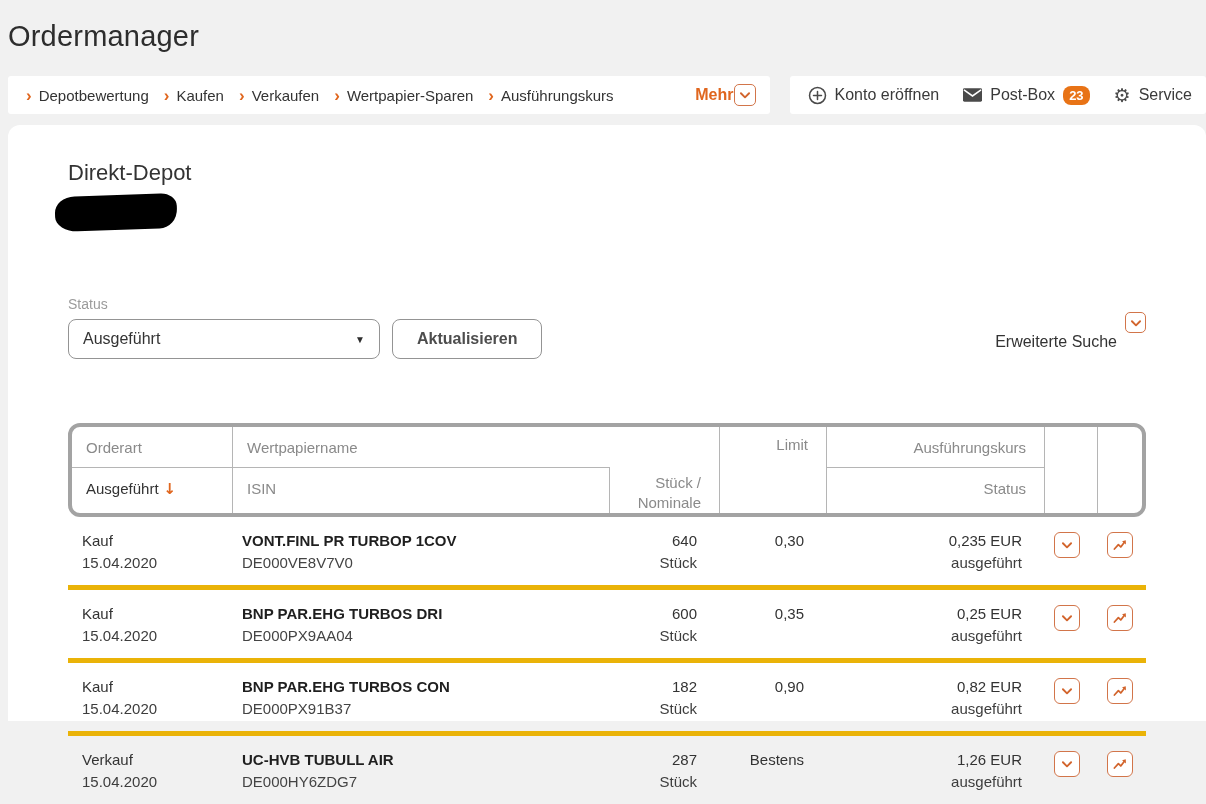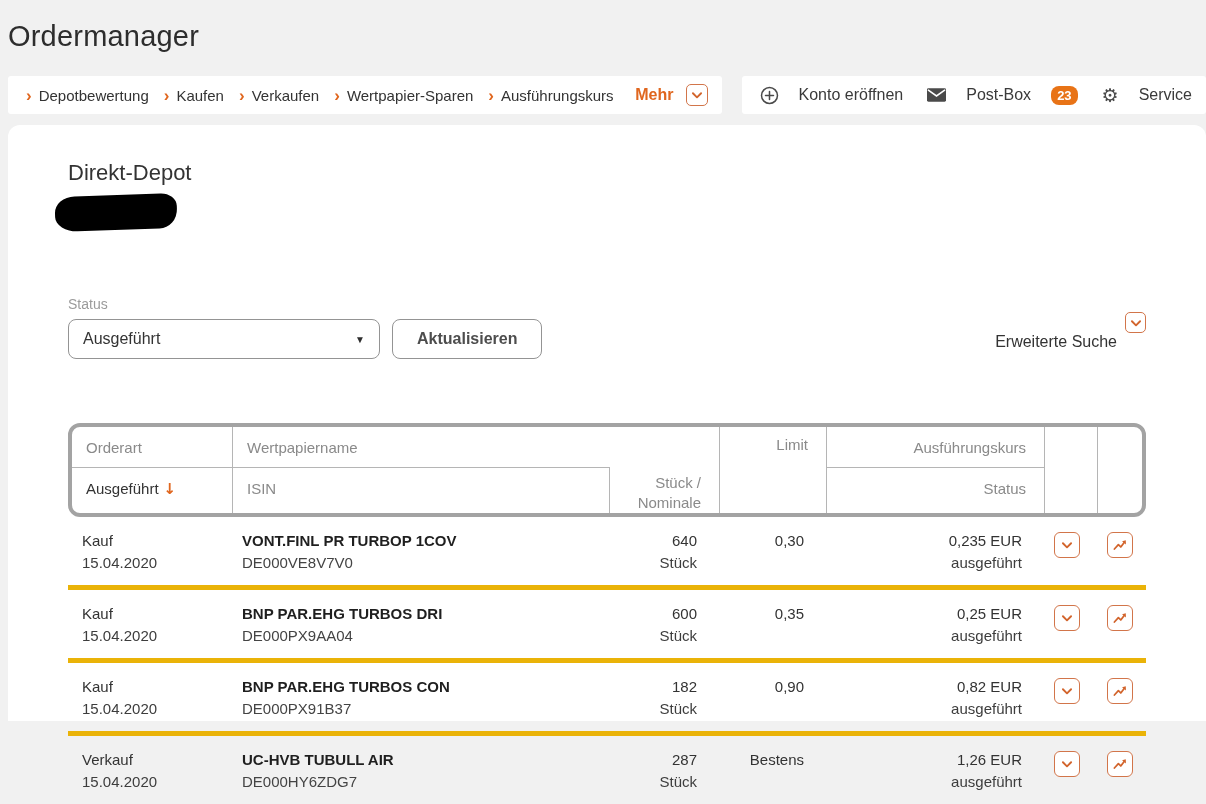--- a/index.html
+++ b/index.html
@@ -13,25 +13,25 @@
 
   
   .nav-row { display:flex; margin-top:23px; height:38px; gap:20px; }
   .nav-strip { background:#fff; border-radius:3px; display:flex; align-items:center; }
   .nav-left { margin-left:8px; width:792px; padding:0 14px 0 18px; }
   .nav-right { flex:1; padding:0 14px 0 18px; }
   .nav-item { display:flex; align-items:center; gap:7px; margin-right:15px;
     font-size:15px; color:#333; cursor:pointer; white-space:nowrap; }
   .chev-right { color:#e0661e; font-weight:700; font-size:17px; line-height:1; }
   .nav-spacer { flex:1; }
-  .more-wrap { display:flex; align-items:center; gap:12px; cursor:pointer; }
+  .more-wrap { display:flex; align-items:center; gap:0; cursor:pointer; }
   .more-label { color:#e0661e; font-weight:700; font-size:16px; }
   .chip-btn { width:22px; height:22px; border:1.5px solid #d2754a; border-radius:5px;
     background:#fff; display:inline-flex; align-items:center; justify-content:center; cursor:pointer; }
-  .util-item { display:flex; align-items:center; gap:20px; margin-right:24px;
+  .util-item { display:flex; align-items:center; gap:8px; margin-right:24px;
     font-size:16px; color:#3a3a3a; cursor:pointer; white-space:nowrap; }
   .util-item:last-child { margin-right:0; }
   .badge { background:#e87316; color:#fff; font-weight:700; font-size:13px;
     border-radius:8px; padding:2px 6px; line-height:15px; }
   .gear-glyph { font-family:"DejaVu Sans",sans-serif; font-size:19px; color:#4a4a4a; line-height:1; }
 
   
   .main-card { position:relative; background:#fff; margin:11px 0 0 8px;
     width:1198px; height:596px; border-radius:12px 12px 0 0; padding:35px 60px 0 60px; }
   .depot-title { font-size:22px; font-weight:400; color:#333; }

